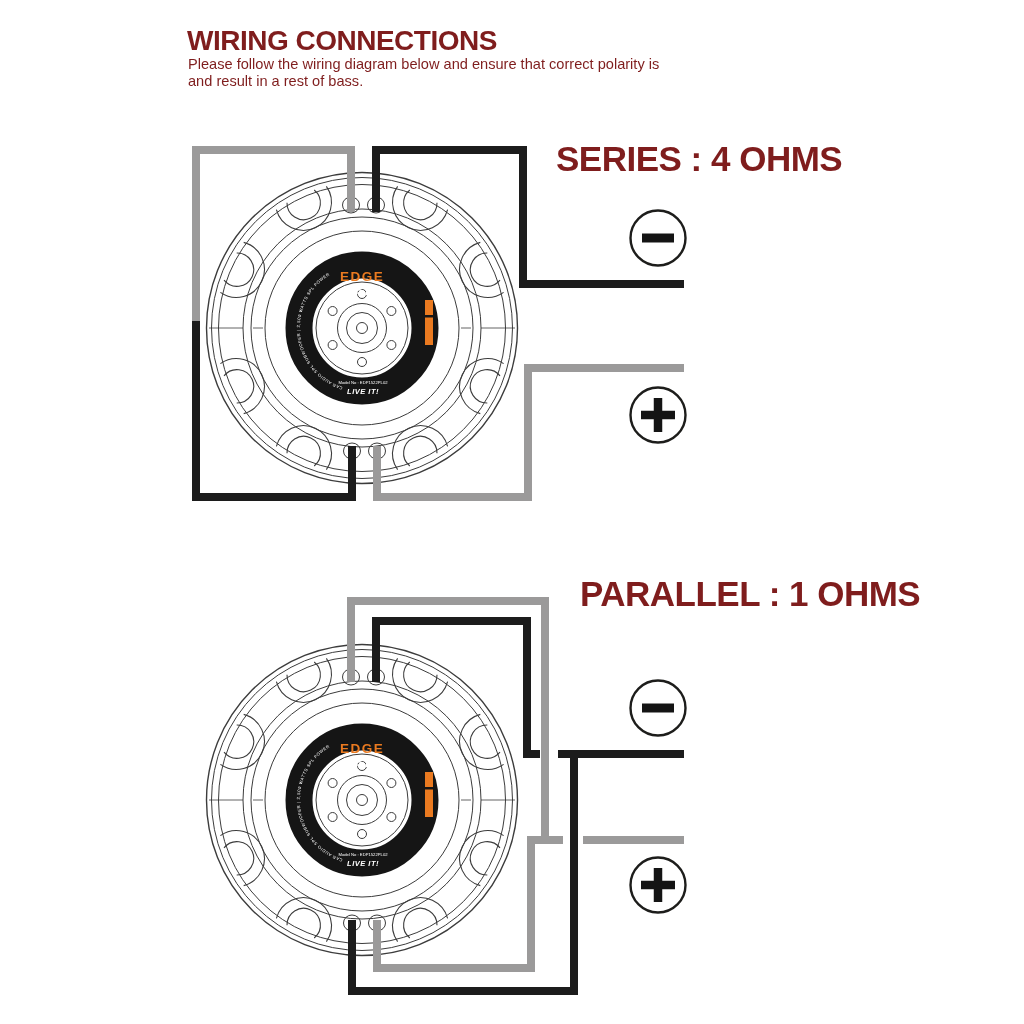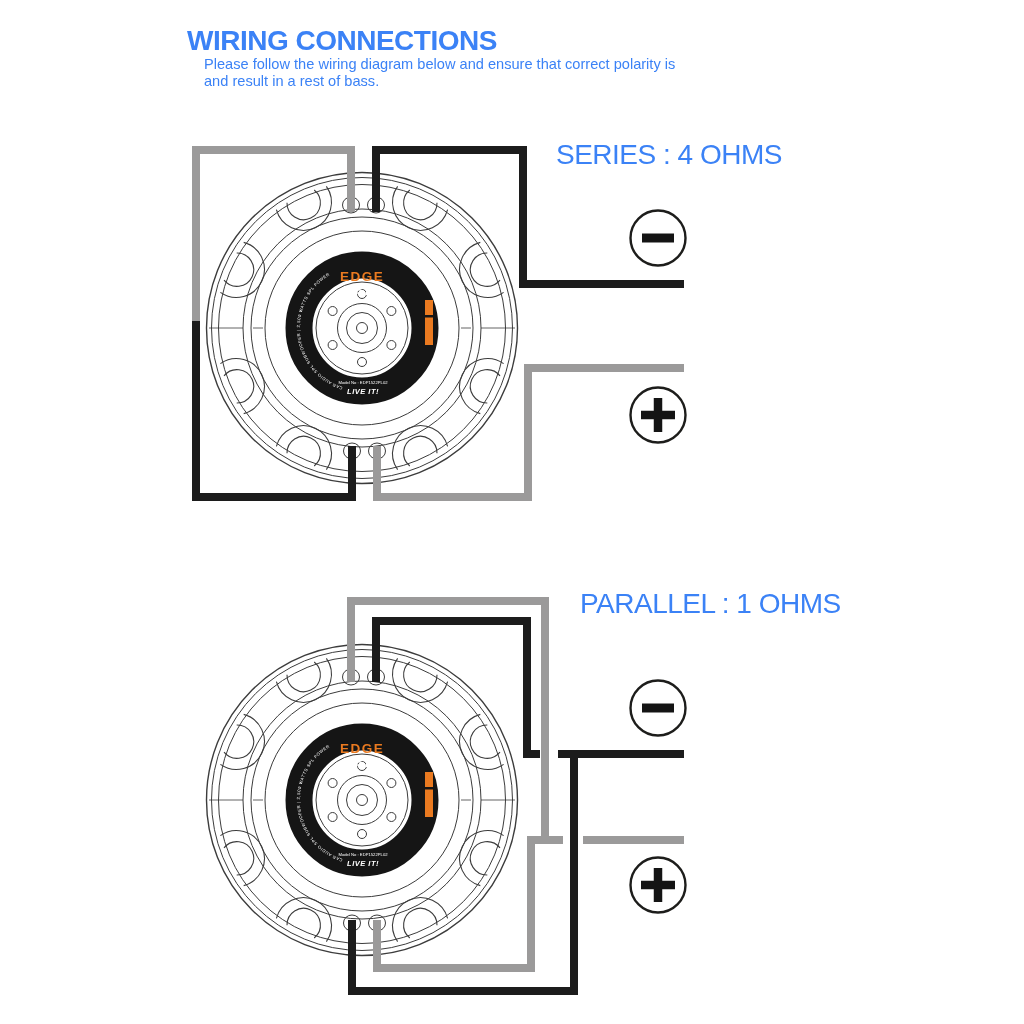--- a/index.html
+++ b/index.html
@@ -1,25 +1,25 @@
 <!DOCTYPE html>
 <html><head>
 <meta charset="utf-8">
 <style>
   html,body{margin:0;padding:0;background:#ffffff;}
   .page{position:relative;width:1024px;height:1024px;background:#fff;overflow:hidden;
-        font-family:"Liberation Sans", sans-serif;color:#3b82f6;}
+        font-family:"Liberation Sans", sans-serif;color:#7f1d1d;}
   .page-title{position:absolute;left:187px;top:6px;font-size:28px;font-weight:bold;
         letter-spacing:-0.5px;white-space:nowrap;}
   .intro{position:absolute;left:188px;top:56px;font-size:14.6px;line-height:17.3px;
-        white-space:nowrap;margin-left:16px;}
-  .diagram-label{position:absolute;font-size:28px;font-weight:normal;letter-spacing:-0.5px;
+        white-space:nowrap;}
+  .diagram-label{position:absolute;font-size:35px;font-weight:bold;letter-spacing:-0.5px;
         white-space:nowrap;}
   #series-label{left:556px;top:139px;}
-  #parallel-label{left:580px;top:588px;}
+  #parallel-label{left:580px;top:574px;}
   svg.canvas{position:absolute;left:0;top:0;}
   svg text{font-family:"Liberation Sans", sans-serif;}
   .wg{stroke:#9b9a9a;stroke-width:8;fill:none;}
   .wb{stroke:#1c1c1c;stroke-width:8;fill:none;}
   .ring{fill:none;stroke:#3c3c3c;}
 </style>
 </head>
 <body>
 
 <div class="page">

